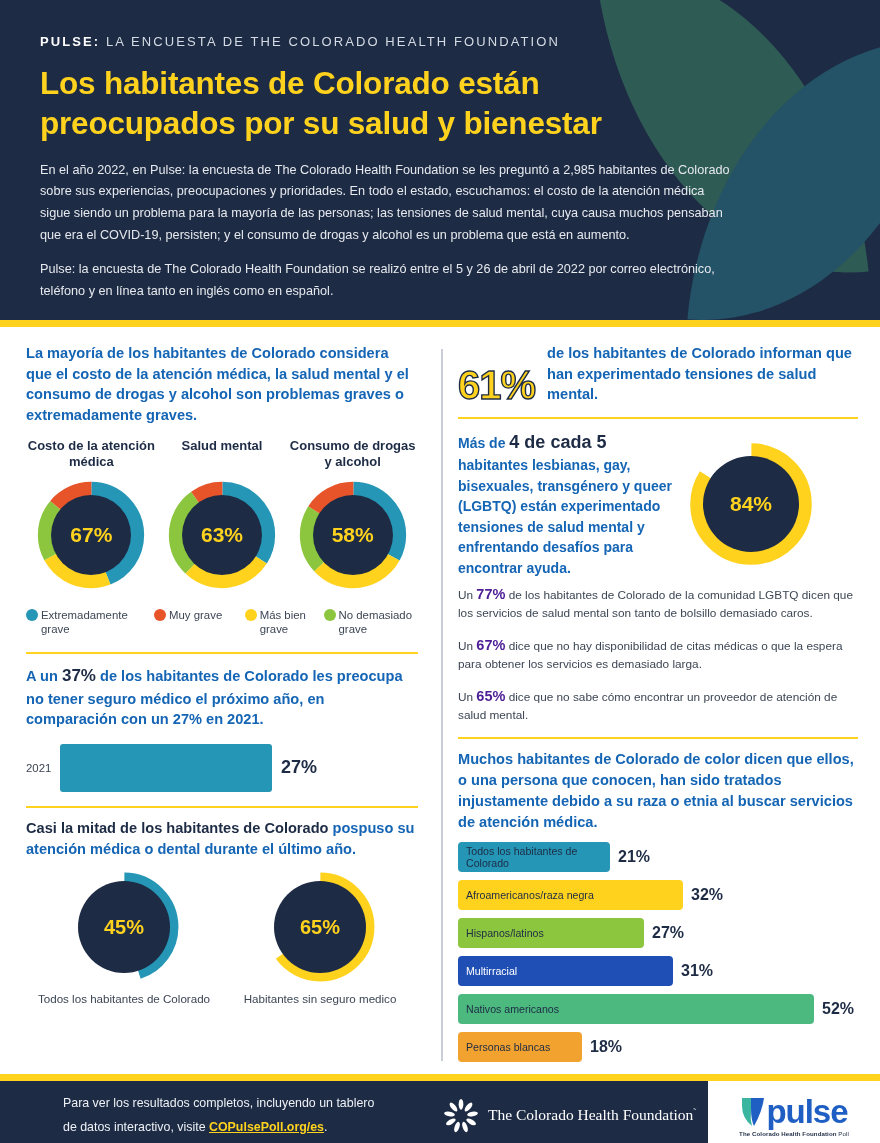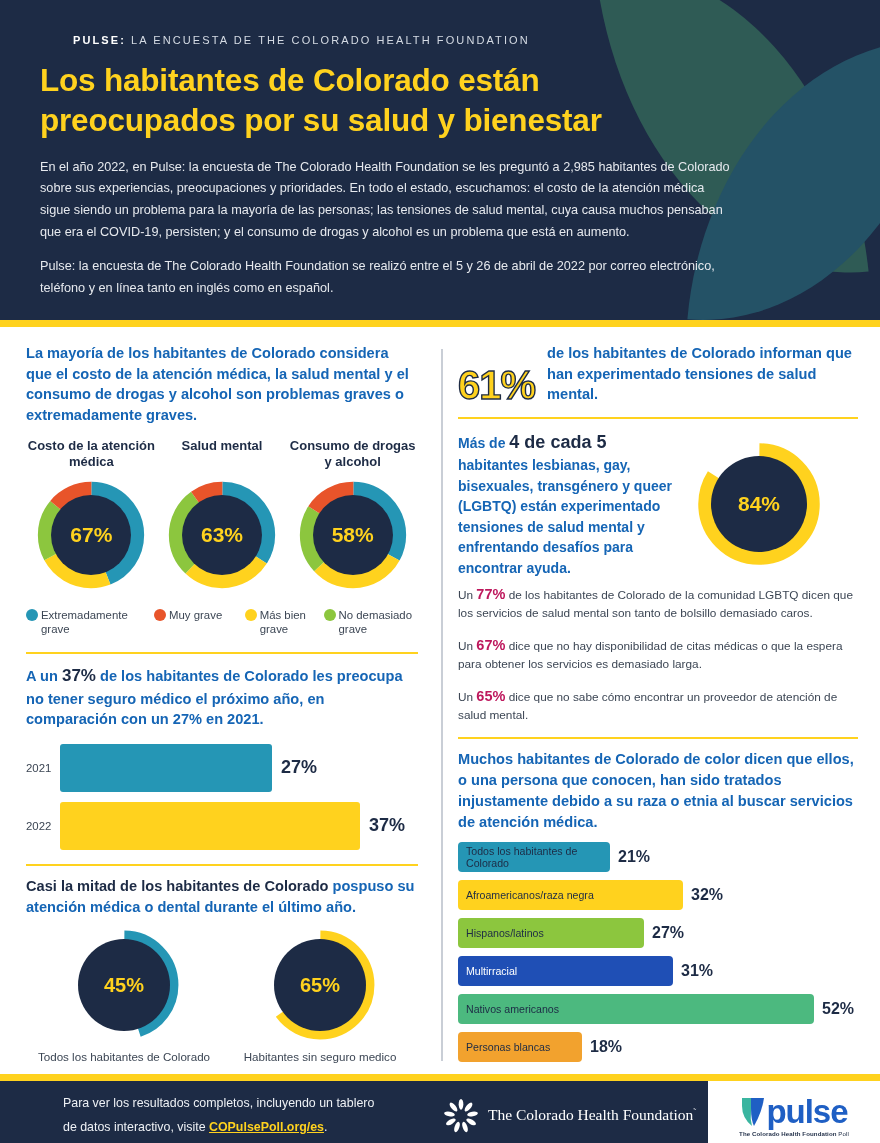--- a/index.html
+++ b/index.html
@@ -29,22 +29,22 @@
   .leaf-teal {
     width: 235px; height: 300px;
     top: 30px; left: 700px;
     background: #245266;
     border-radius: 100% 0 100% 0;
     transform: rotate(5deg);
   }
   .header-inner { position: relative; z-index: 3; padding: 34px 40px 0 40px; }
 
   .kicker {
-    font-size: 11px; letter-spacing: 2.1px; color: #d5dbe4;
-    margin-bottom: 14px; white-space: nowrap; margin-left: 33px;
+    font-size: 13px; letter-spacing: 2.1px; color: #d5dbe4;
+    margin-bottom: 14px; white-space: nowrap;
   }
   .kicker b { color:#ffffff; font-weight: 700; letter-spacing: 2.1px; }
 
   .headline {
     font-size: 31.5px; line-height: 1.28; font-weight: 700;
     color: #ffd21e; letter-spacing: -0.2px;
     max-width: 620px; margin-bottom: 16px;
   }
   .body-p {
     font-size: 12.7px; line-height: 1.72; color: #e6e9ee;
@@ -116,33 +116,33 @@
 
   
   .stat61 { display:flex; align-items: flex-end; gap: 12px; }
   .big61 {
     font-size: 40px; font-weight: 800; color:#ffd21e;
     -webkit-text-stroke: 1.4px #1d2b45; line-height: 1; letter-spacing:-1px;
     flex: 0 0 auto; margin-top: 1px;
   }
   .stat61 p { color:#1565b5; font-size: 14.6px; font-weight:700; line-height:1.42; }
 
-  .lgbtq-row { display:flex; gap: 10px; margin-top: 4px; }
+  .lgbtq-row { display:flex; gap: 2px; margin-top: 4px; }
   .lgbtq-txt { width: 216px; color:#1565b5; font-size: 14px; font-weight:700; line-height:1.46; }
   .lgbtq-txt .big { color:#1d2b45; font-size: 18px; }
   .donut84 { position: relative; width: 122px; height: 122px; margin: 14px 0 0 14px; }
   .donut84 .hole {
     position:absolute; left:13px; top:13px; width:96px; height:96px;
     border-radius:50%; background:#1d2b45;
     display:flex; align-items:center; justify-content:center;
   }
   .donut84 .hole span { color:#ffd21e; font-weight:700; font-size:21px; }
 
   .fact { font-size: 11.8px; color:#3c4654; line-height:1.45; margin-bottom: 13px; }
-  .fact b { color:#be185d; font-size: 14.5px; font-weight:700; }
+  .fact b { color:#4c1d95; font-size: 14.5px; font-weight:700; }
 
   
   .rb { display:flex; align-items:center; margin-bottom: 8px; }
   .rb .rbar {
     height: 30px; border-radius: 4px; display:flex; align-items:center;
     padding-left: 8px; color:#1d2b45; font-size: 10.6px; line-height:1.18;
   }
   .rb .rval { font-size: 16px; font-weight:700; color:#1d2b45; margin-left: 8px; white-space:nowrap; }
 
   
@@ -262,25 +262,20 @@
 
       <div class="hr-yellow" style="margin-top:16px"></div>
 
       <h2 class="blue"><span>A un </span><span class="dark" style="font-size:17px">37%</span><span> de los habitantes de Colorado les preocupa no tener seguro médico el próximo año, en comparación con un 27% en 2021.</span></h2>
 
       <div style="margin-top:14px">
         <div class="barline">
           <span class="yr">2021</span>
           <span class="bar" style="width:212px;background:#2596b5"></span>
           <span class="val">27%</span>
-        </div>
-        <div class="barline">
-          <span class="yr">2022</span>
-          <span class="bar" style="width:300px;background:#ffd21e"></span>
-          <span class="val">37%</span>
         </div>
       </div>
 
       <div class="hr-yellow" style="margin-top:14px"></div>
 
       <h2 class="blue"><span class="dark">Casi la mitad de los habitantes de Colorado</span><span> pospuso su atención médica o dental durante el último año.</span></h2>
 
       <div class="big-donut-row">
         <div class="bd-cell">
           <div class="bd">

